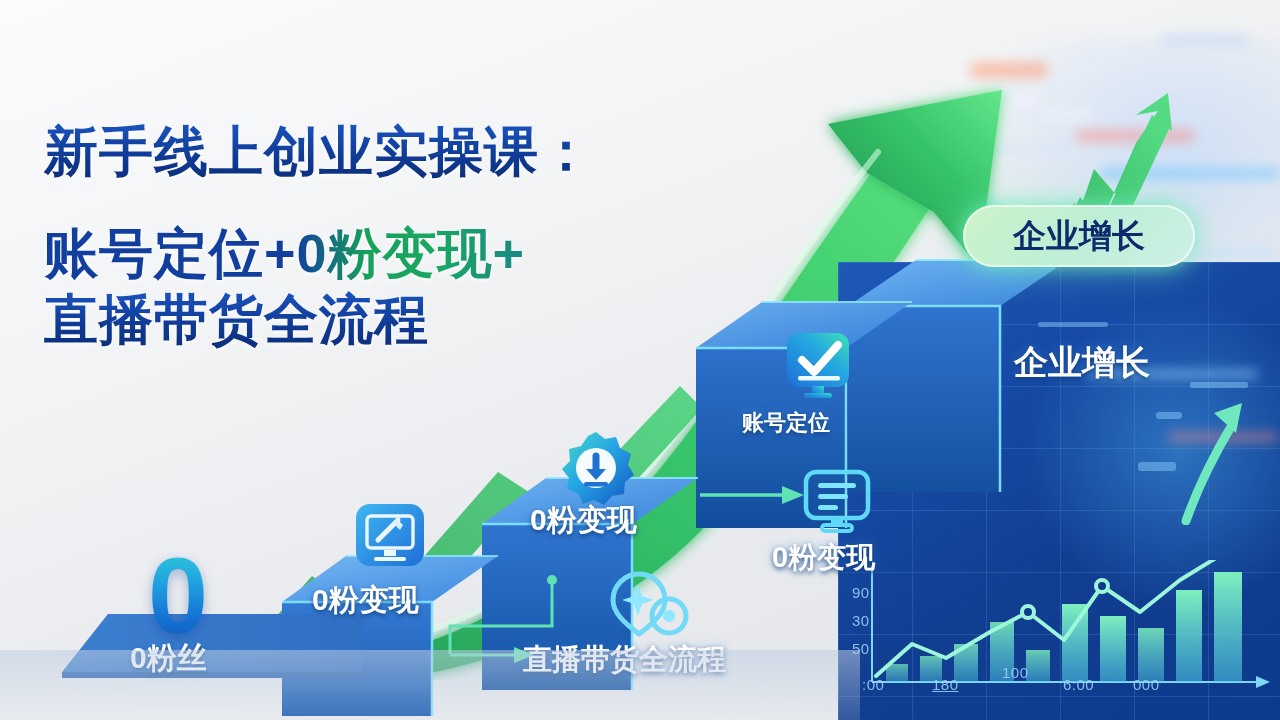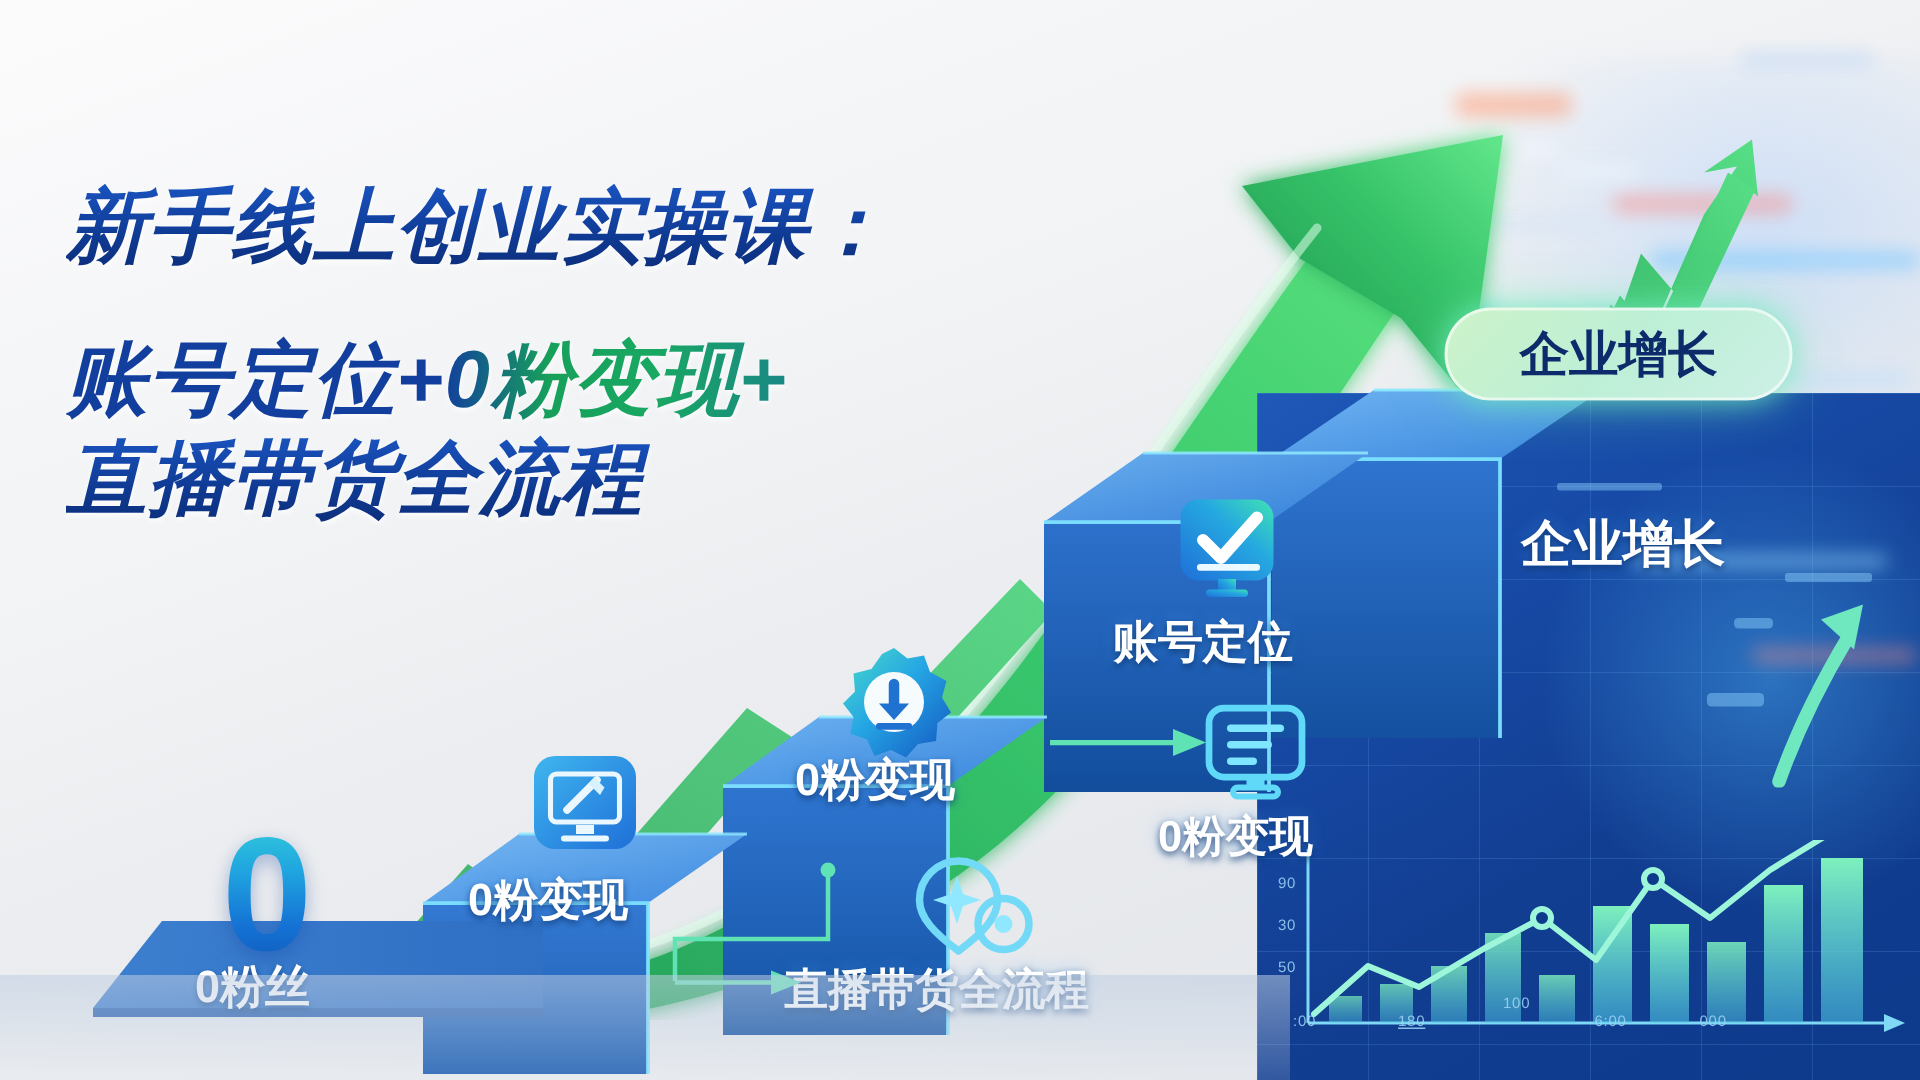--- a/index.html
+++ b/index.html
@@ -31,38 +31,37 @@
   .techpanel .grid{position:absolute;inset:0;
      background-image:
        linear-gradient(rgba(120,200,255,.16) 1px,transparent 1px),
        linear-gradient(90deg,rgba(120,200,255,.16) 1px,transparent 1px);
      background-size:74px 62px;}
   .techpanel .glowb{position:absolute;right:-60px;top:30px;width:320px;height:320px;
      background:radial-gradient(circle,rgba(80,190,255,.40),rgba(30,90,190,0) 68%);}
 
   
   .chartbox{position:absolute;left:850px;top:560px;width:430px;height:150px;}
-  .ylab,.xlab{position:absolute;color:#9fd6f5;font-size:10px;letter-spacing:.5px;
+  .ylab,.xlab{position:absolute;color:#9fd6f5;font-size:15px;letter-spacing:.5px;
      filter:blur(.4px);opacity:.85;font-family:"Liberation Sans",sans-serif;}
   .steplabel{position:absolute;color:#ffffff;font-weight:bold;white-space:nowrap;
     text-shadow:0 2px 5px rgba(6,40,95,.75),0 0 10px rgba(80,170,255,.45);
     font-family:"Liberation Sans","DejaVu Sans",sans-serif;}
 
   
   .pill{position:absolute;display:flex;align-items:center;justify-content:center;
      border-radius:34px;font-weight:bold;color:#0d2a6b;white-space:nowrap;
      background:linear-gradient(135deg,#cdf3c9 0%,#bdefd6 50%,#cdf0e6 100%);
      box-shadow:0 0 18px rgba(110,235,190,.75),0 0 40px rgba(120,240,180,.45),inset 0 0 0 2px rgba(255,255,255,.6);
      font-family:"Liberation Sans","DejaVu Sans",sans-serif;}
 
   
   .headline{position:absolute;left:44px;top:118px;width:700px;}
   .hl{display:block;font-weight:bold;font-size:54px;line-height:66px;letter-spacing:1px;
       font-family:"Liberation Sans","DejaVu Sans",sans-serif;
-      font-style:italic;
       -webkit-text-stroke:0px;}
   .hl.blue{color:#123f9e;
       background:linear-gradient(180deg,#1b56c4 0%,#0f3a93 60%,#0c2d78 100%);
       -webkit-background-clip:text;background-clip:text;-webkit-text-fill-color:transparent;
       filter:drop-shadow(0 2px 2px rgba(255,255,255,.85));}
   .hl.mixed{background:linear-gradient(90deg,#123f9e 0%,#123f9e 36%,#17a05a 46%,#19a862 56%,#1a7f8e 72%,#144aa8 86%,#123f9e 100%);
       -webkit-background-clip:text;background-clip:text;-webkit-text-fill-color:transparent;
       filter:drop-shadow(0 2px 2px rgba(255,255,255,.85));margin-top:36px;}
 
   .bignum{position:absolute;font-weight:bold;font-size:108px;line-height:108px;
@@ -287,21 +286,21 @@
           <stop offset="100%" stop-color="#2f6fc4"></stop>
       </linearGradient>
     </defs>
     <polygon points="46,2 300,2 300,60 0,60" fill="url(#b0)"></polygon>
     <polygon points="0,60 300,60 300,66 0,66" fill="#2a63b2"></polygon>
   </svg>
 
   <div class="steplabel" style="left:130px;top:638px;font-size:30px;">0粉丝</div>
   <div class="steplabel" style="left:312px;top:580px;font-size:30px;">0粉变现</div>
   <div class="steplabel" style="left:530px;top:500px;font-size:30px;">0粉变现</div>
-  <div class="steplabel" style="left:742px;top:408px;font-size:30px;">账号定位</div>
+  <div class="steplabel" style="left:742px;top:408px;font-size:22px;">账号定位</div>
   <div class="steplabel" style="left:1014px;top:340px;font-size:34px;">企业增长</div>
 
   <div class="steplabel" style="left:523px;top:640px;font-size:29px;">直播带货全流程</div>
   <div class="steplabel" style="left:772px;top:538px;font-size:29px;">0粉变现</div>
 
   <div class="pill" style="left:963px;top:205px;width:232px;height:62px;font-size:33px;">
     <span>企业增长</span>
   </div>
 
   <div class="bignum" style="left:148px;top:542px;">0</div>

